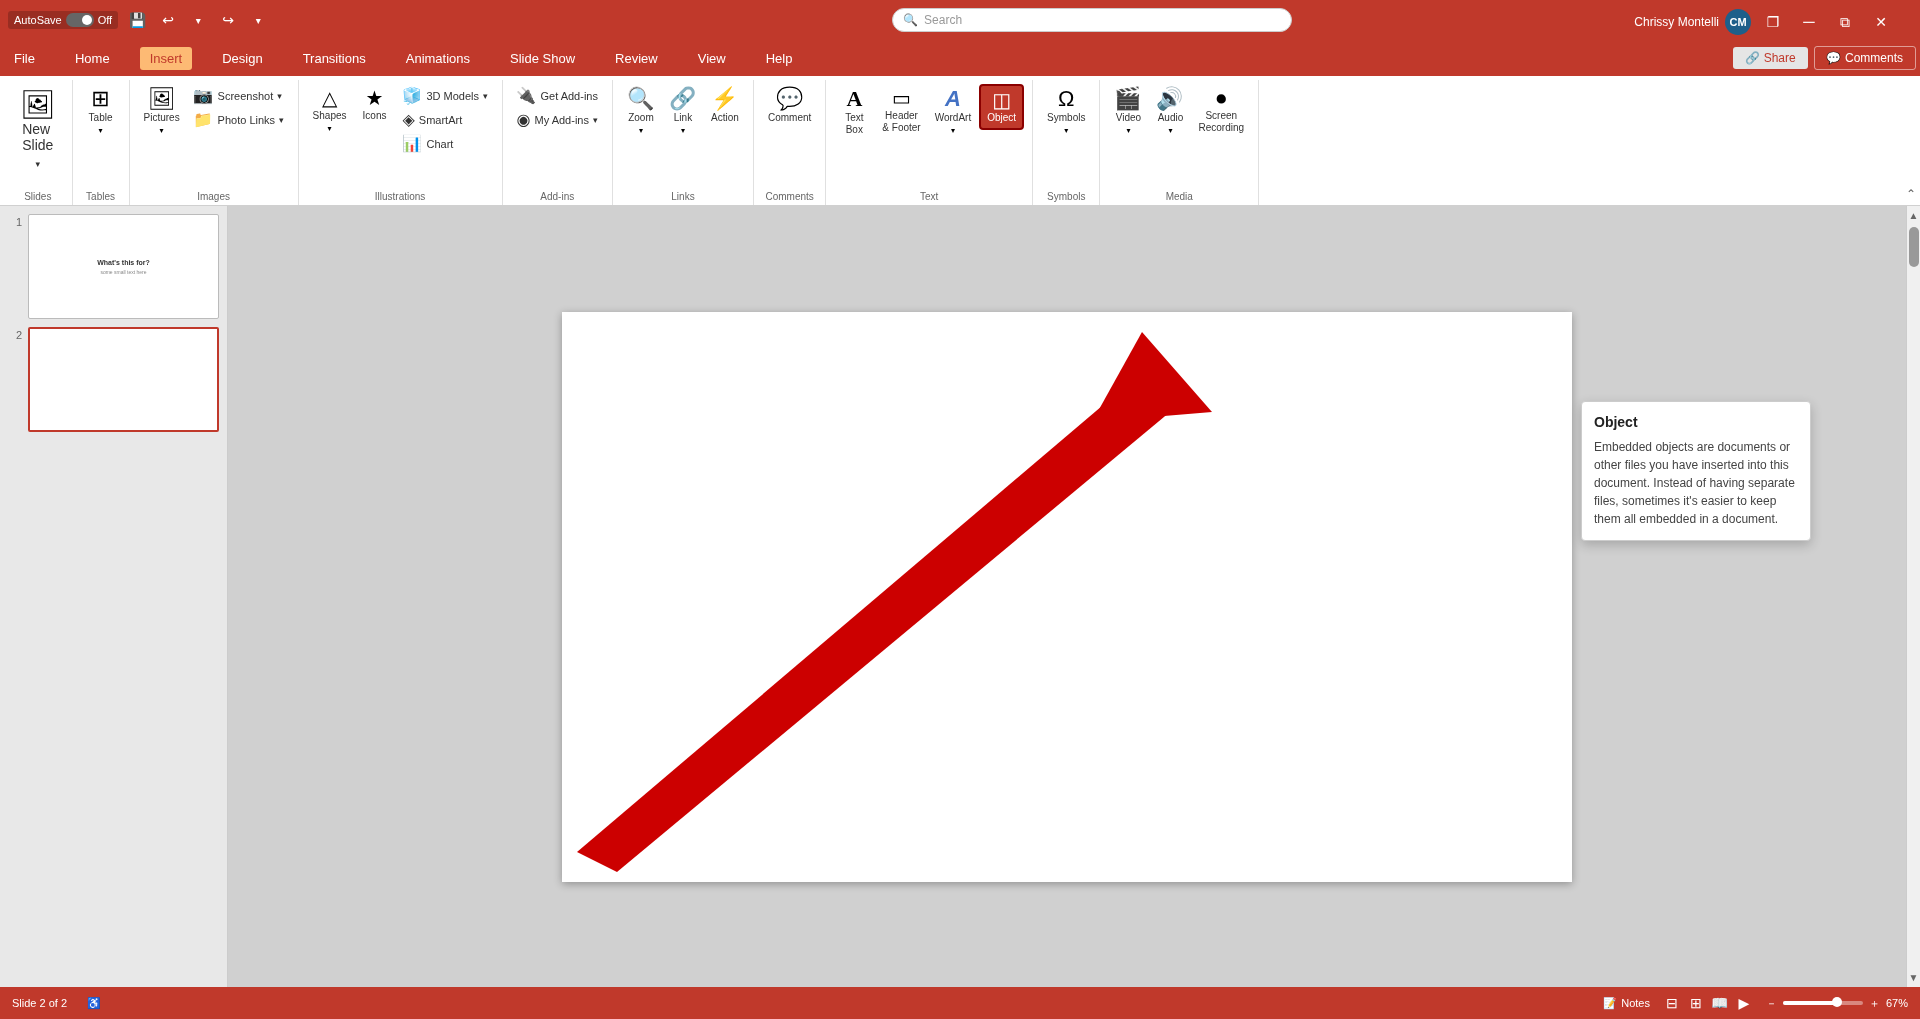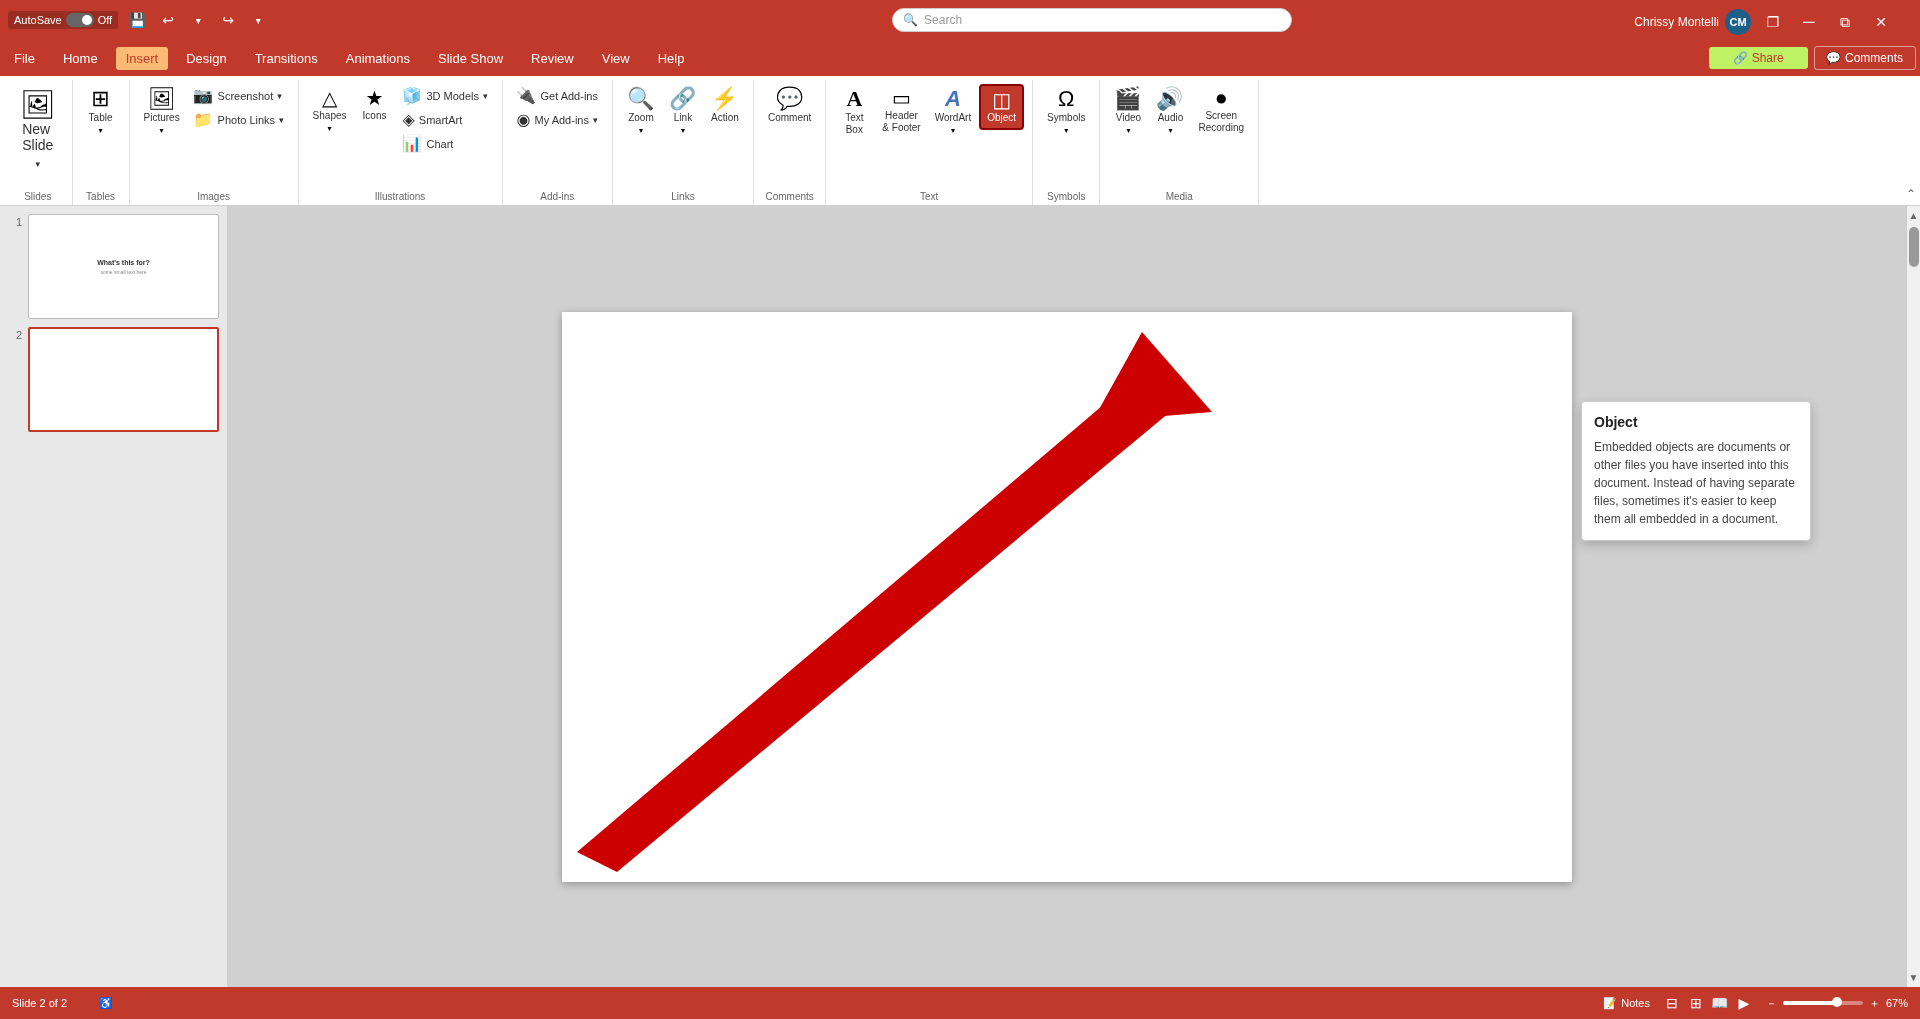--- a/index.html
+++ b/index.html
@@ -67,39 +67,39 @@
       display: flex; align-items: center; gap: 2px;
     }
 
     
     .menu-bar {
       height: 36px;
       background: #c0392b;
       display: flex;
       align-items: center;
       padding: 0 4px;
-      gap: 8px;
+      gap: 20px;
     }
     .menu-item {
       padding: 4px 10px;
       color: white;
       cursor: pointer;
       border-radius: 3px;
       font-size: 13px;
     }
     .menu-item.active { background: #fdba74; color: #c0392b; }
     .menu-bar-right {
       margin-left: auto;
       display: flex;
       align-items: center;
       gap: 6px;
     }
     .share-btn {
-      padding: 4px 24px;
-      background: #bef264;
+      padding: 4px 12px;
+      background: #e5e5e5;
       color: #c0392b;
       border-radius: 3px;
       font-size: 12px;
       cursor: pointer;
       font-weight: 500;
     }
     .comments-btn {
       padding: 4px 12px;
       background: transparent;
       color: white;
@@ -306,21 +306,21 @@
 
     
     .status-bar {
       height: 32px;
       background: #c0392b;
       display: flex;
       align-items: center;
       padding: 0 12px;
       color: white;
       font-size: 11px;
-      gap: 32px;
+      gap: 20px;
     }
     .status-bar-right {
       margin-left: auto;
       display: flex;
       align-items: center;
       gap: 12px;
     }
     .zoom-control {
       display: flex;
       align-items: center;

